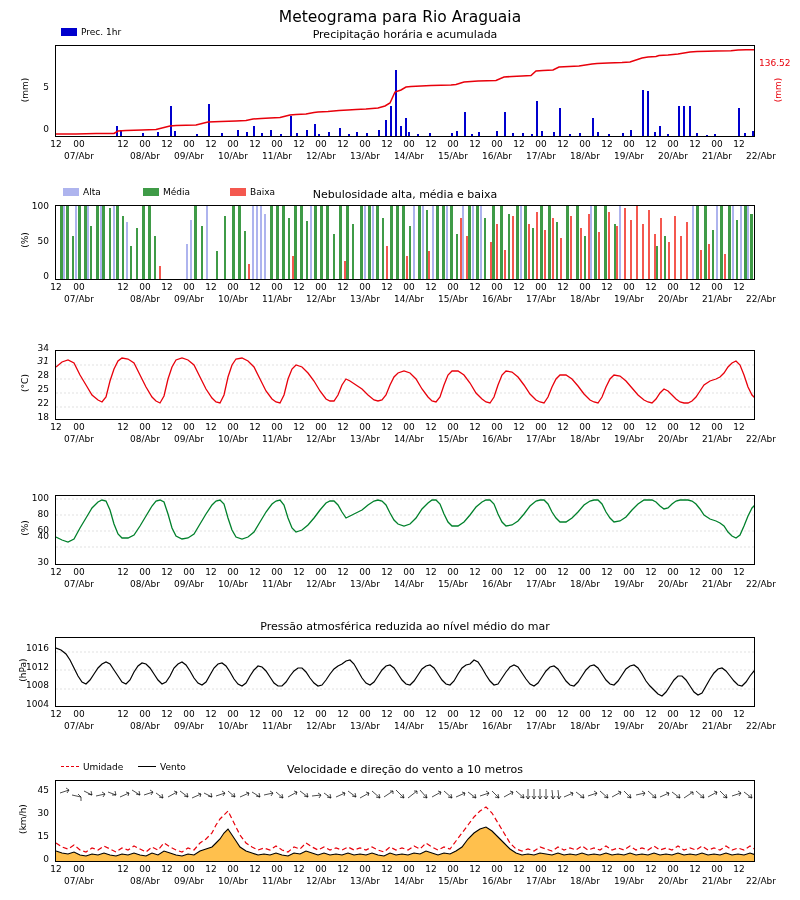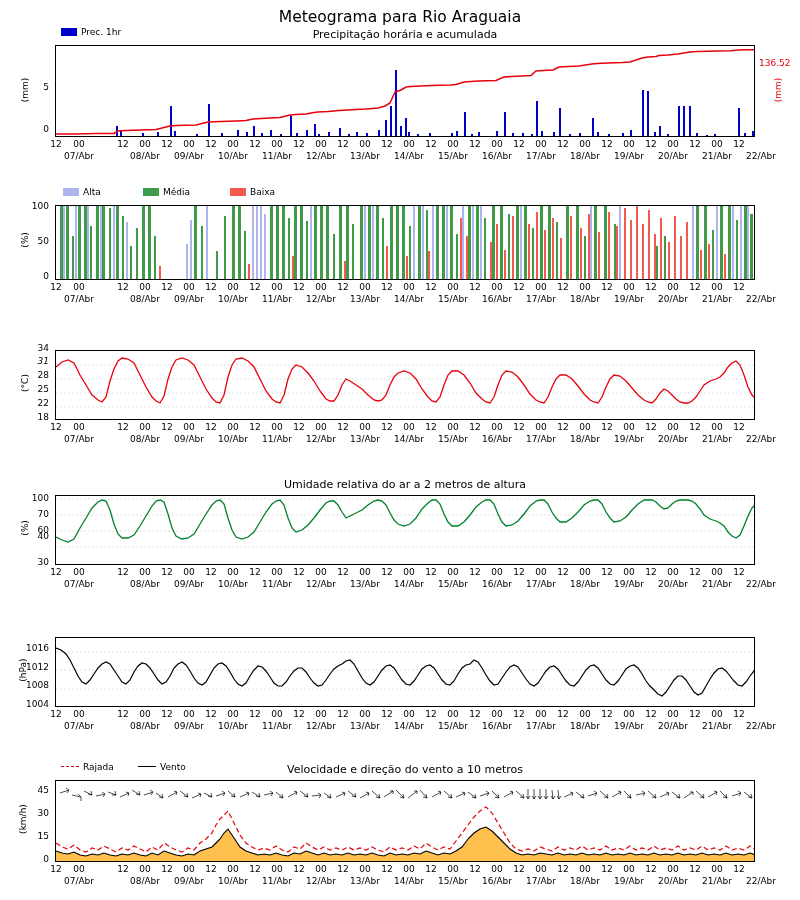--- a/index.html
+++ b/index.html
@@ -243,20 +243,21 @@
       <div class="xdate" style="left:486px; top:106px;">17/Abr</div>
       <div class="xdate" style="left:530px; top:106px;">18/Abr</div>
       <div class="xdate" style="left:574px; top:106px;">19/Abr</div>
       <div class="xdate" style="left:618px; top:106px;">20/Abr</div>
       <div class="xdate" style="left:662px; top:106px;">21/Abr</div>
       <div class="xdate" style="left:706px; top:106px;">22/Abr</div>
     </div>
   </div>
 
   <div class="panel" style="left:55px; top:205px; width:700px; height:75px;">
+    <div class="panel-title">Nebulosidade alta, média e baixa</div>
 
     <div class="legend-item" style="left:8px; top:-19px;">
       <span class="legend-swatch" style="width:16px;height:8px;background:#aeb4ee;"></span><span class="legend-text">Alta</span>
     </div>
     <div class="legend-item" style="left:88px; top:-19px;">
       <span class="legend-swatch" style="width:16px;height:8px;background:#3f9b47;"></span><span class="legend-text">Média</span>
     </div>
     <div class="legend-item" style="left:175px; top:-19px;">
       <span class="legend-swatch" style="width:16px;height:8px;background:#f4584f;"></span><span class="legend-text">Baixa</span>
     </div>
@@ -545,27 +546,26 @@
       <div class="xdate" style="left:486px; top:84px;">17/Abr</div>
       <div class="xdate" style="left:530px; top:84px;">18/Abr</div>
       <div class="xdate" style="left:574px; top:84px;">19/Abr</div>
       <div class="xdate" style="left:618px; top:84px;">20/Abr</div>
       <div class="xdate" style="left:662px; top:84px;">21/Abr</div>
       <div class="xdate" style="left:706px; top:84px;">22/Abr</div>
     </div>
   </div>
 
   <div class="panel" style="left:55px; top:495px; width:700px; height:70px;">
-    <div class="panel-title">Umidade relativa do ar a 2 metros de altura</div>
 
     <div class="ylabel" style="left:-45px; top:28px; width:30px; text-align:center; transform:rotate(-90deg);">(%)</div>
     <div class="ytick" style="left:-30px; top:62px; width:24px;">30</div>
     <div class="ytick" style="left:-30px; top:36px; width:24px;">40</div>
     <div class="ytick" style="left:-30px; top:30px; width:24px;">60</div>
-    <div class="ytick" style="left:-30px; top:14px; width:24px;">70</div>
+    <div class="ytick" style="left:-30px; top:14px; width:24px;">80</div>
     <div class="ytick" style="left:-30px; top:-2px; width:24px;">100</div>
 
     <div class="plot" style="width:700px; height:70px;">
       <svg width="700" height="70" viewBox="0 0 700 70">
         <g stroke="#cccccc" stroke-width="0.6" stroke-dasharray="2,2">
           <line x1="0" y1="51" x2="700" y2="51"></line>
           <line x1="0" y1="35" x2="700" y2="35"></line>
           <line x1="0" y1="19" x2="700" y2="19"></line>
           <line x1="0" y1="3" x2="700" y2="3"></line>
         </g>
@@ -619,20 +619,21 @@
       <div class="xdate" style="left:486px; top:84px;">17/Abr</div>
       <div class="xdate" style="left:530px; top:84px;">18/Abr</div>
       <div class="xdate" style="left:574px; top:84px;">19/Abr</div>
       <div class="xdate" style="left:618px; top:84px;">20/Abr</div>
       <div class="xdate" style="left:662px; top:84px;">21/Abr</div>
       <div class="xdate" style="left:706px; top:84px;">22/Abr</div>
     </div>
   </div>
 
   <div class="panel" style="left:55px; top:637px; width:700px; height:70px;">
+    <div class="panel-title">Pressão atmosférica reduzida ao nível médio do mar</div>
 
     <div class="ylabel" style="left:-49px; top:28px; width:34px; text-align:center; transform:rotate(-90deg);">(hPa)</div>
     <div class="ytick" style="left:-36px; top:62px; width:30px;">1004</div>
     <div class="ytick" style="left:-36px; top:43px; width:30px;">1008</div>
     <div class="ytick" style="left:-36px; top:25px; width:30px;">1012</div>
     <div class="ytick" style="left:-36px; top:6px; width:30px;">1016</div>
 
     <div class="plot" style="width:700px; height:70px;">
       <svg width="700" height="70" viewBox="0 0 700 70">
         <g stroke="#cccccc" stroke-width="0.6" stroke-dasharray="2,2">
@@ -693,21 +694,21 @@
       <div class="xdate" style="left:618px; top:84px;">20/Abr</div>
       <div class="xdate" style="left:662px; top:84px;">21/Abr</div>
       <div class="xdate" style="left:706px; top:84px;">22/Abr</div>
     </div>
   </div>
 
   <div class="panel" style="left:55px; top:780px; width:700px; height:82px;">
     <div class="panel-title">Velocidade e direção do vento a 10 metros</div>
 
     <div class="legend-item" style="left:6px; top:-19px;">
-      <span class="legend-swatch" style="width:18px;height:0;border-top:1.5px dashed #e8000b;"></span><span class="legend-text">Rajada</span>
+      <span class="legend-swatch" style="width:18px;height:0;border-top:1.5px dashed #e8000b;"></span><span class="legend-text">Umidade</span>
     </div>
     <div class="legend-item" style="left:83px; top:-19px;">
       <span class="legend-swatch" style="width:18px;height:0;border-top:1.5px solid #000000;"></span><span class="legend-text">Vento</span>
     </div>
 
     <div class="ylabel" style="left:-49px; top:34px; width:34px; text-align:center; transform:rotate(-90deg);">(km/h)</div>
     <div class="ytick" style="left:-30px; top:74px; width:24px;">0</div>
     <div class="ytick" style="left:-30px; top:51px; width:24px;">15</div>
     <div class="ytick" style="left:-30px; top:28px; width:24px;">30</div>
     <div class="ytick" style="left:-30px; top:5px; width:24px;">45</div>

